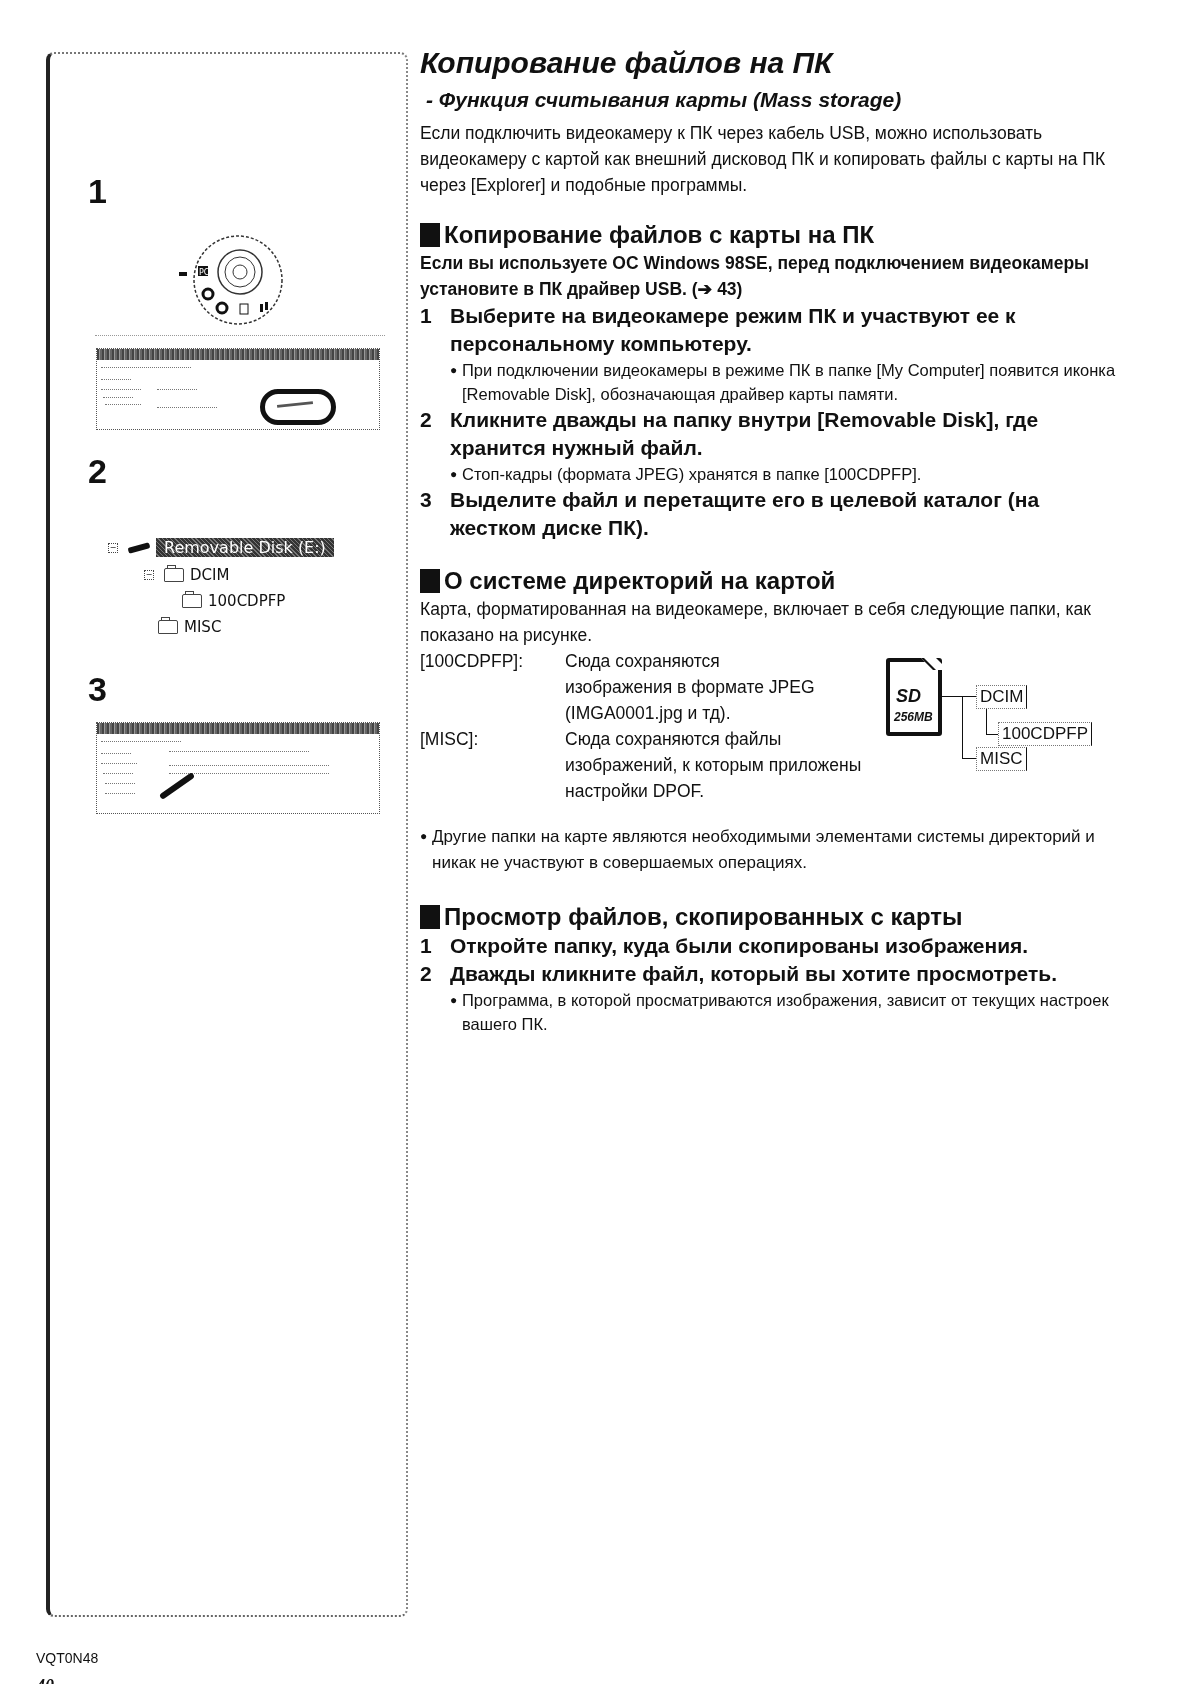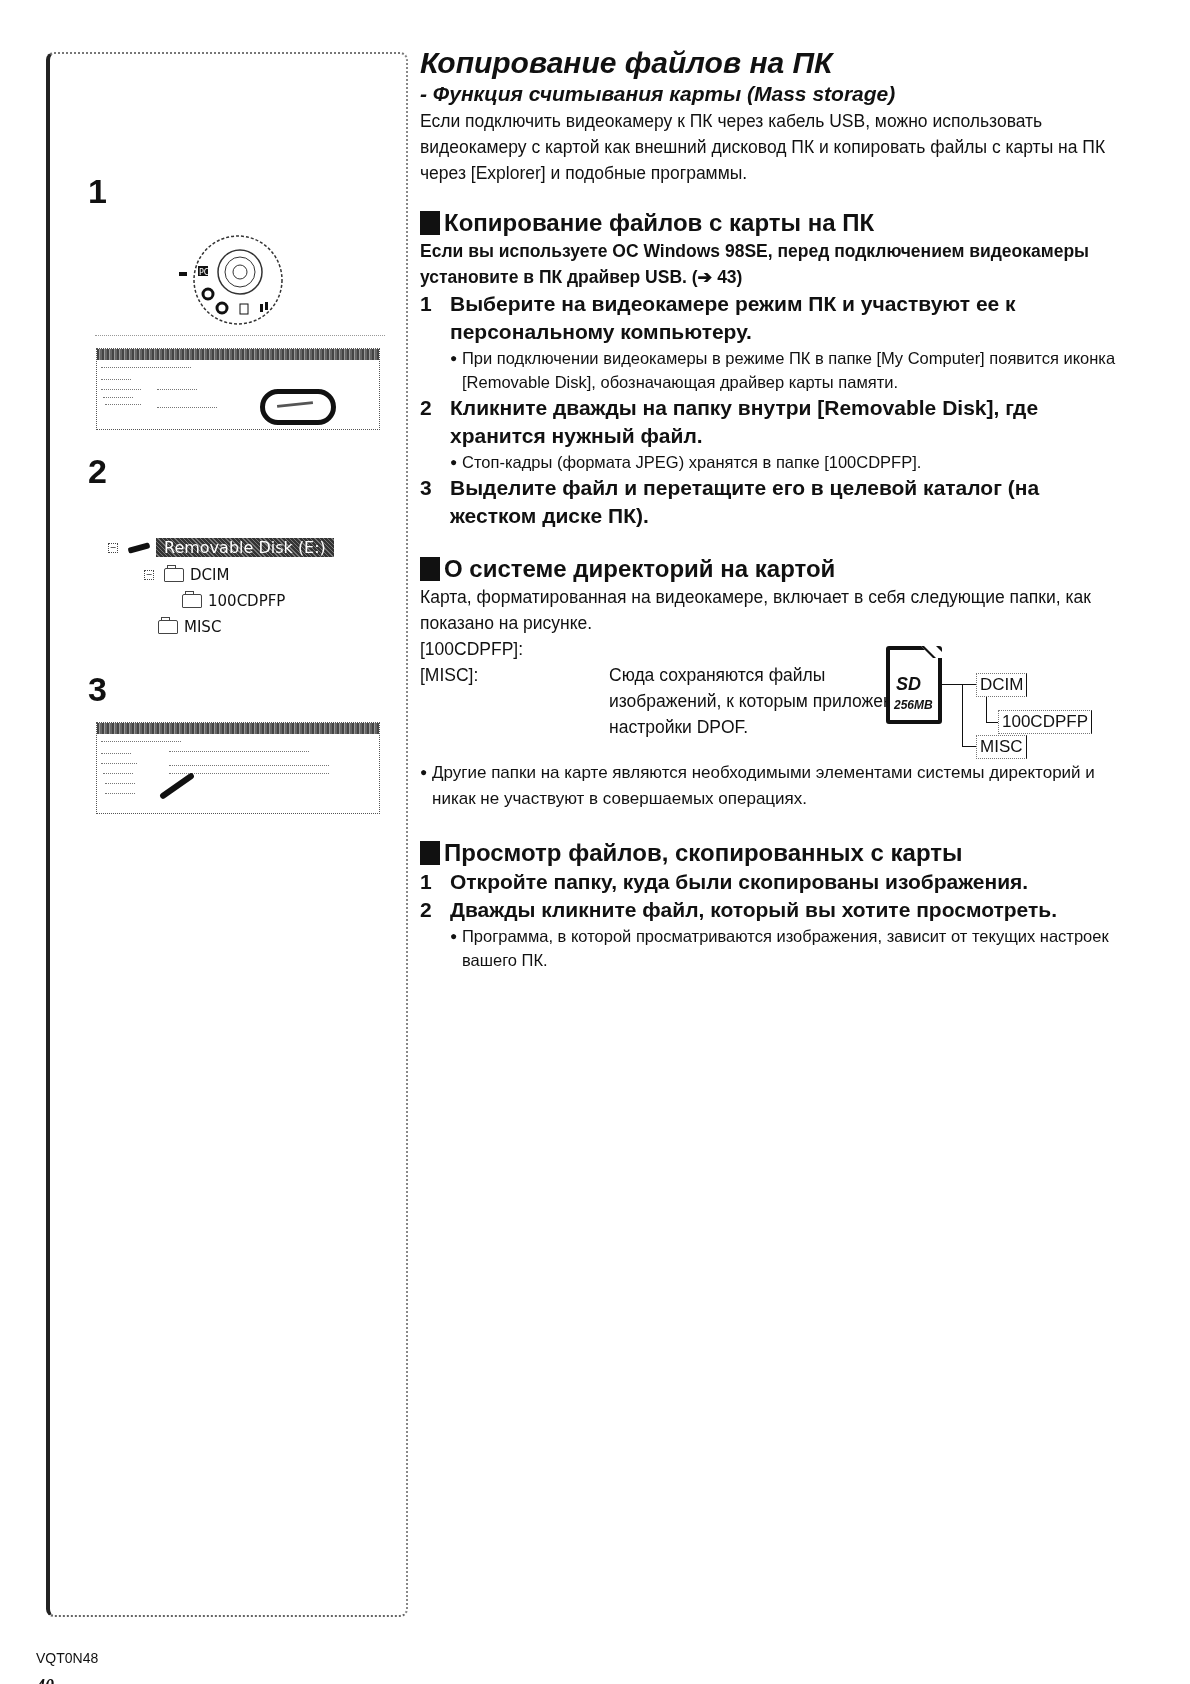--- a/index.html
+++ b/index.html
@@ -27,21 +27,21 @@
   .tree-row { position: absolute; white-space: nowrap; display: flex; align-items: center; }
   .tree-sel { background: repeating-linear-gradient(45deg, #333 0 2px, #777 2px 3px); color: #fff; padding: 0 8px; font-size: 16px; }
   .folder-ico { display: inline-block; width: 18px; height: 12px; border: 1px solid #444; border-radius: 2px 2px 1px 1px; margin-right: 6px; position: relative; }
   .folder-ico::before { content: ""; position: absolute; left: 2px; top: -4px; width: 7px; height: 3px; border: 1px solid #444; border-bottom: none; }
   .minus-ico { display: inline-block; width: 8px; height: 8px; border: 1px dotted #444; margin-right: 10px; font-size: 8px; line-height: 8px; text-align: center; }
   .disk-ico { display: inline-block; width: 22px; height: 6px; background: #111; transform: rotate(-15deg); margin-right: 6px; border-radius: 2px; }
 
   
   .main { position: absolute; left: 420px; top: 46px; width: 700px; }
   .h1 { font-size: 30px; font-weight: bold; font-style: italic; margin: 0; line-height: 34px; }
-  .h1sub { font-size: 21px; font-weight: bold; font-style: italic; margin: 0; line-height: 28px; }
+  .h1sub { font-size: 21px; font-weight: bold; font-style: italic; margin: 6px; line-height: 28px; }
   .p { font-size: 17.5px; line-height: 26px; margin: 0; }
   .sec-h { font-size: 24px; font-weight: bold; line-height: 30px; margin: 0; display: flex; align-items: center; }
   .sq { display: inline-block; width: 20px; height: 24px; background: #111; margin-right: 4px; }
   .boldp { font-size: 17.5px; font-weight: bold; line-height: 26px; margin: 0; }
   .step { display: flex; font-size: 21px; font-weight: bold; line-height: 28px; }
   .step .n { width: 30px; flex: none; }
   .bullet { display: flex; font-size: 16.5px; line-height: 24px; padding-left: 30px; }
   .bullet .b { width: 12px; flex: none; font-size: 12px; line-height: 24px; }
   .defrow { display: flex; font-size: 17.5px; line-height: 26px; }
   .defrow .term { width: 145px; flex: none; }
@@ -168,24 +168,25 @@
   <div style="height:24px;"></div>
   <div class="sec-h">
     <span class="sq"></span>
     <span>О системе директорий на картой</span>
   </div>
   <p class="p">Карта, форматированная на видеокамере, включает в себя следующие папки, как показано на рисунке.</p>
 
   <div style="position:relative;">
     <div class="defrow">
       <span class="term">[100CDPFP]:</span>
+      <span class="desc">Сюда сохраняются изображения в формате JPEG (IMGA0001.jpg и тд).</span>
     </div>
     <div class="defrow">
       <span class="term">[MISC]:</span>
-      <span class="desc" style="width:330px;margin-left:44px;">Сюда сохраняются файлы изображений, к которым приложены настройки DPOF.</span>
+      <span class="desc" style="width:330px;">Сюда сохраняются файлы изображений, к которым приложены настройки DPOF.</span>
     </div>
 
     <div class="sd-diagram">
       <div class="sd-card">
         <span class="sd-logo">SD</span>
         <span class="sd-cap">256MB</span>
       </div>
       <div class="tline" style="left:56px;top:48px;width:34px;height:1px;"></div>
       <div class="tline" style="left:76px;top:48px;width:1px;height:62px;"></div>
       <div class="tline" style="left:76px;top:110px;width:14px;height:1px;"></div>

